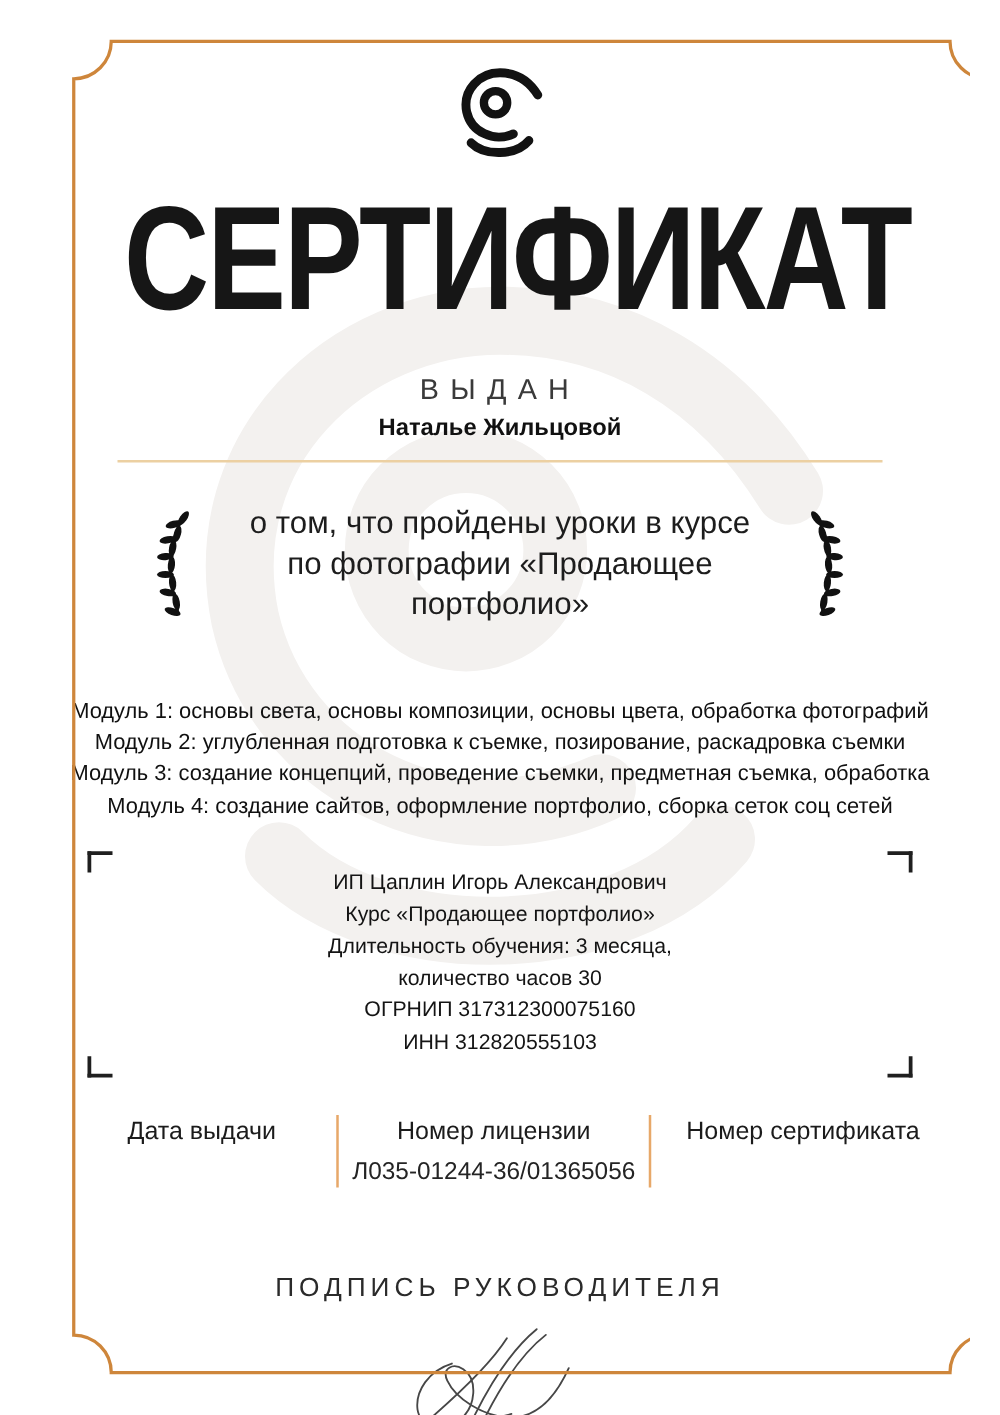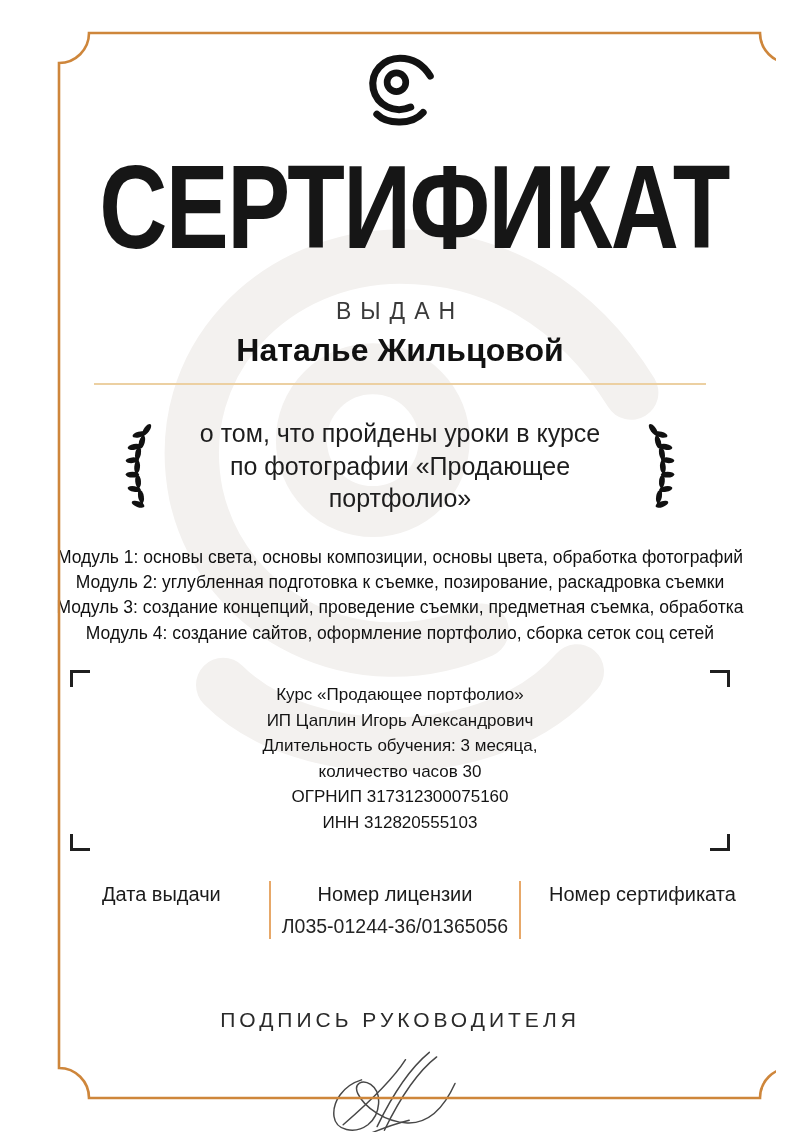--- a/index.html
+++ b/index.html
@@ -35,21 +35,21 @@
   .issued-label {
     margin-top: 32px;
     text-align: center;
     font-size: 23px;
     letter-spacing: 9px;
     color: #3a3a3a;
   }
   .recipient {
     margin-top: 7px;
     text-align: center;
-    font-size: 32px;
+    font-size: 19px;
     font-weight: 700;
     color: #111111;
   }
   .name-rule {
     width: 612px; height: 2px;
     margin: 14px auto 0 auto;
     background: #ecd0a2;
   }
 
   .course-row {
@@ -63,21 +63,21 @@
     width: 420px;
     text-align: center;
     font-size: 25px;
     line-height: 1.30;
     color: #1d1d1d;
   }
   .laurel { flex: 0 0 auto; }
   .laurel.right { transform: scaleX(-1); }
 
   .modules {
-    margin-top: 30px;
+    margin-top: 56px;
     text-align: center;
     font-size: 17.5px;
     line-height: 1.45;
     color: #101010;
   }
 
   .provider-block {
     position: relative;
     width: 660px;
     margin: 24px auto 0 auto;
@@ -198,22 +198,22 @@
       <div>Модуль 2: углубленная подготовка к съемке, позирование, раскадровка съемки</div>
       <div>Модуль 3: создание концепций, проведение съемки, предметная съемка, обработка</div>
       <div>Модуль 4: создание сайтов, оформление портфолио, сборка сеток соц сетей</div>
     </div>
 
     <div class="provider-block">
       <div class="bracket tl"></div>
       <div class="bracket tr"></div>
       <div class="bracket bl"></div>
       <div class="bracket br"></div>
+      <div>ИП Цаплин Игорь Александрович</div>
       <div>Курс «Продающее портфолио»</div>
-      <div>ИП Цаплин Игорь Александрович</div>
       <div>Длительность обучения: 3 месяца,</div>
       <div>количество часов 30</div>
       <div>ОГРНИП 317312300075160</div>
       <div>ИНН 312820555103</div>
     </div>
 
     <div class="footer-row">
       <div class="footer-col col-date">
         <div class="footer-label">Дата выдачи</div>
       </div>

